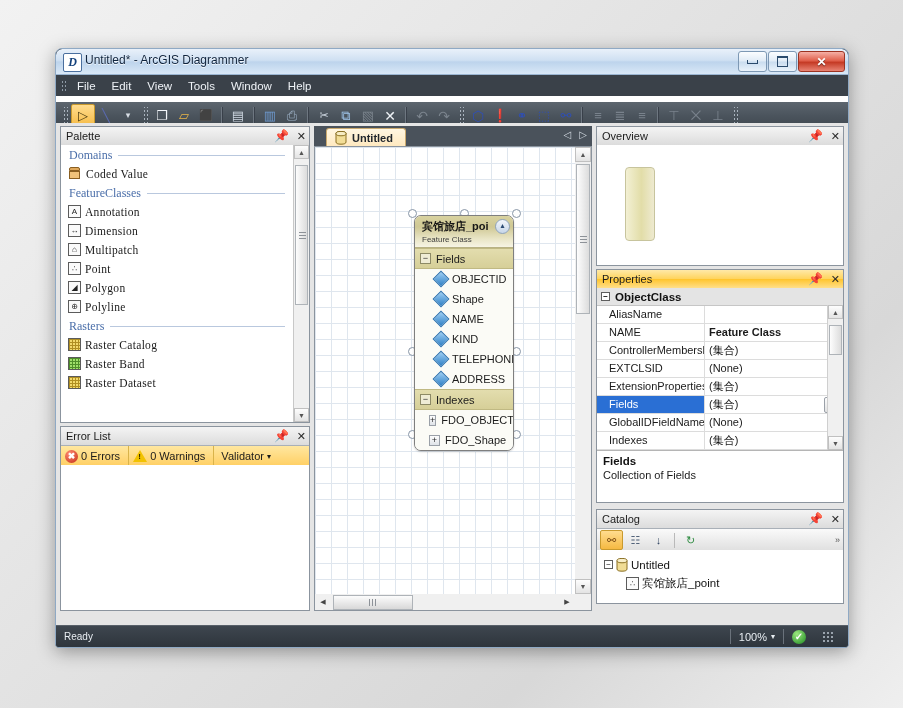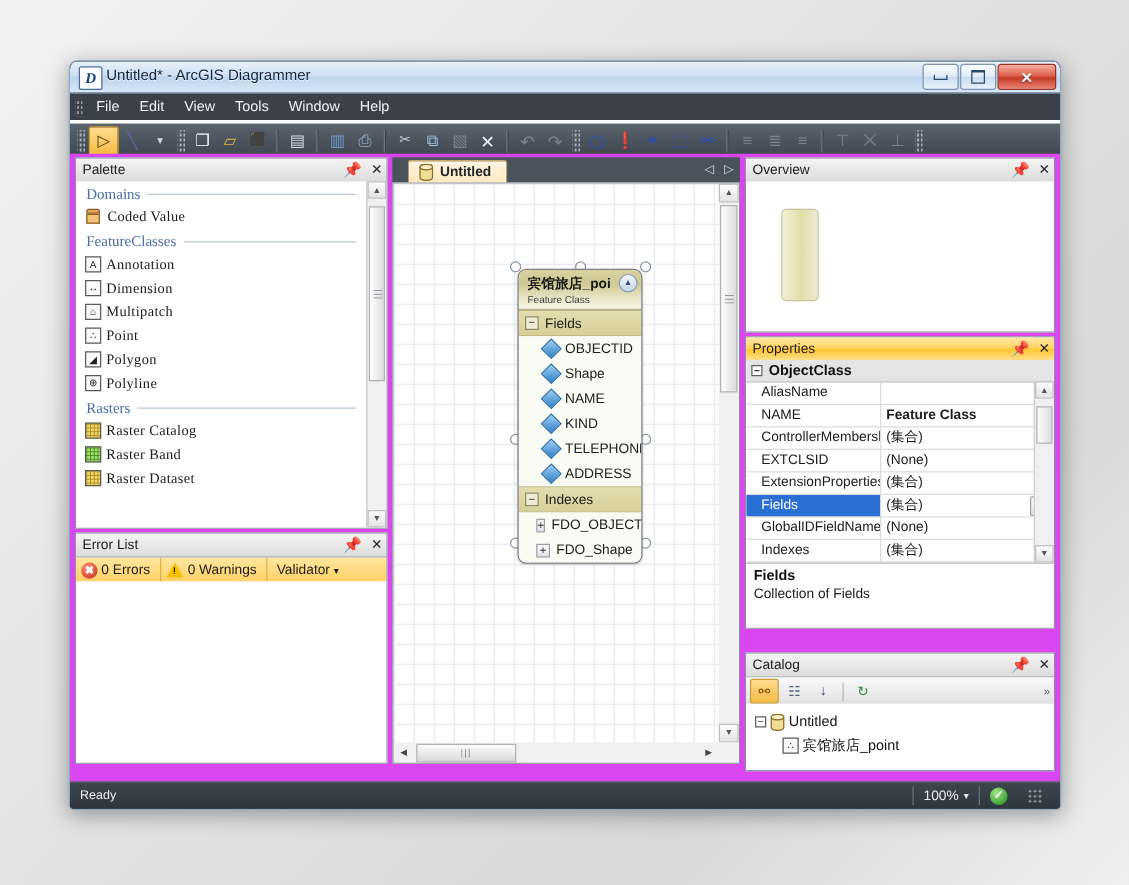--- a/index.html
+++ b/index.html
@@ -53,21 +53,21 @@
   }
   .gl-min { width: 9px; height: 3px; border: 1px solid #2a4a6c; border-top: none; }
   .gl-max { width: 9px; height: 8px; border: 1px solid #2a4a6c; border-top-width: 2px; }
   .gl-x { color: #fff; font-size: 12px; font-weight: bold; line-height: 12px;
           text-shadow: 0 1px 1px rgba(0,0,0,.5); }
 
   
   .menubar {
     height: 21px; background: #3a4149;
     display: flex; align-items: center; padding-left: 4px;
-    border-bottom: 3px solid #ffffff;
+    border-bottom: 6px solid #ffffff;
   }
   .gripdots { width: 6px; height: 14px; margin-right: 3px;
     background-image: radial-gradient(circle, #8e9aa6 1px, transparent 1px);
     background-size: 3px 4px; background-position: 1px 1px; }
   .menuitem { font-size: 11.5px; color: #eef2f6; padding: 2px 8px; }
 
   
   .toolbar {
     height: 27px;
     background: linear-gradient(to bottom, #5d666f 0%, #4b545d 50%, #3f474f 100%);
@@ -79,21 +79,21 @@
     background-size: 3px 4px; background-position: 1px 2px; }
   .tbtn { width: 22px; height: 22px; display: flex; align-items: center; justify-content: center;
           border-radius: 2px; position: relative; }
   .tbtn.sel { background: linear-gradient(to bottom,#ffdc8f,#f5b942); border: 1px solid #c99a2e; }
   .tsep { width: 1px; height: 18px; background: #6e7781; margin: 0 4px;
           border-right: 1px solid #39404a; }
   .ticon { font-size: 13px; line-height: 1; }
 
   
   .client { position: absolute; left: 0; right: 0; top: 74px; bottom: 21px;
-            background: #d946ef; }
+            background: #e5e5e5; }
 
   
   .panel { position: absolute; background: #ffffff; border: 1px solid #8b949e; box-sizing: border-box; }
   .ptitle {
     height: 18px; display: flex; align-items: center;
     font-size: 11px; color: #1b1b1b; padding-left: 5px;
     background: linear-gradient(to bottom, #f4f4f4, #dcdcdc);
     border-bottom: 1px solid #a9b0b8;
     position: relative;
   }
@@ -241,21 +241,21 @@
     border: 1px solid #9aa0a8; background: linear-gradient(to bottom,#fcfcfc,#e2e2e2);
     font-size: 9px; line-height: 11px; text-align: center; color: #333; border-radius: 2px; }
   .prop-scroll { position: absolute; right: 0; top: 35px; bottom: 52px; width: 15px; background: #f0f0f0;
                  border-left: 1px solid #cfcfcf; }
   .prop-desc { position: absolute; left: 0; right: 0; bottom: 0; height: 52px;
     background: #fff; border-top: 1px solid #b5b5b5; padding: 4px 6px; box-sizing: border-box; }
   .prop-desc .t { font-size: 11.5px; font-weight: bold; color: #111; }
   .prop-desc .d { font-size: 11px; color: #1b1b1b; margin-top: 2px; }
 
   
-  #catalog { left: 540px; top: 399px; width: 248px; height: 95px; }
+  #catalog { left: 540px; top: 386px; width: 248px; height: 95px; }
   .cat-tb { height: 22px; display: flex; align-items: center; padding-left: 3px; gap: 2px;
     background: linear-gradient(to bottom,#fafafa,#dfdfdf); border-bottom: 1px solid #bfbfbf; position: relative; }
   .cbtn { width: 21px; height: 18px; display: flex; align-items: center; justify-content: center;
           border-radius: 2px; font-size: 11px; }
   .cbtn.on { background: linear-gradient(to bottom,#ffdc8f,#f5b942); border: 1px solid #c99a2e; }
   .csep { width: 1px; height: 15px; background: #b9b9b9; margin: 0 3px; }
   .cat-body { position: absolute; left: 0; right: 0; top: 40px; bottom: 0; background: #fff; padding: 5px 0 0 7px; }
   .tnode { display: flex; align-items: center; gap: 3px; height: 19px; font-size: 11.5px; color: #131313; }
   .tnode.child { padding-left: 22px; }
   .cyl { width: 12px; height: 14px; position: relative; }

